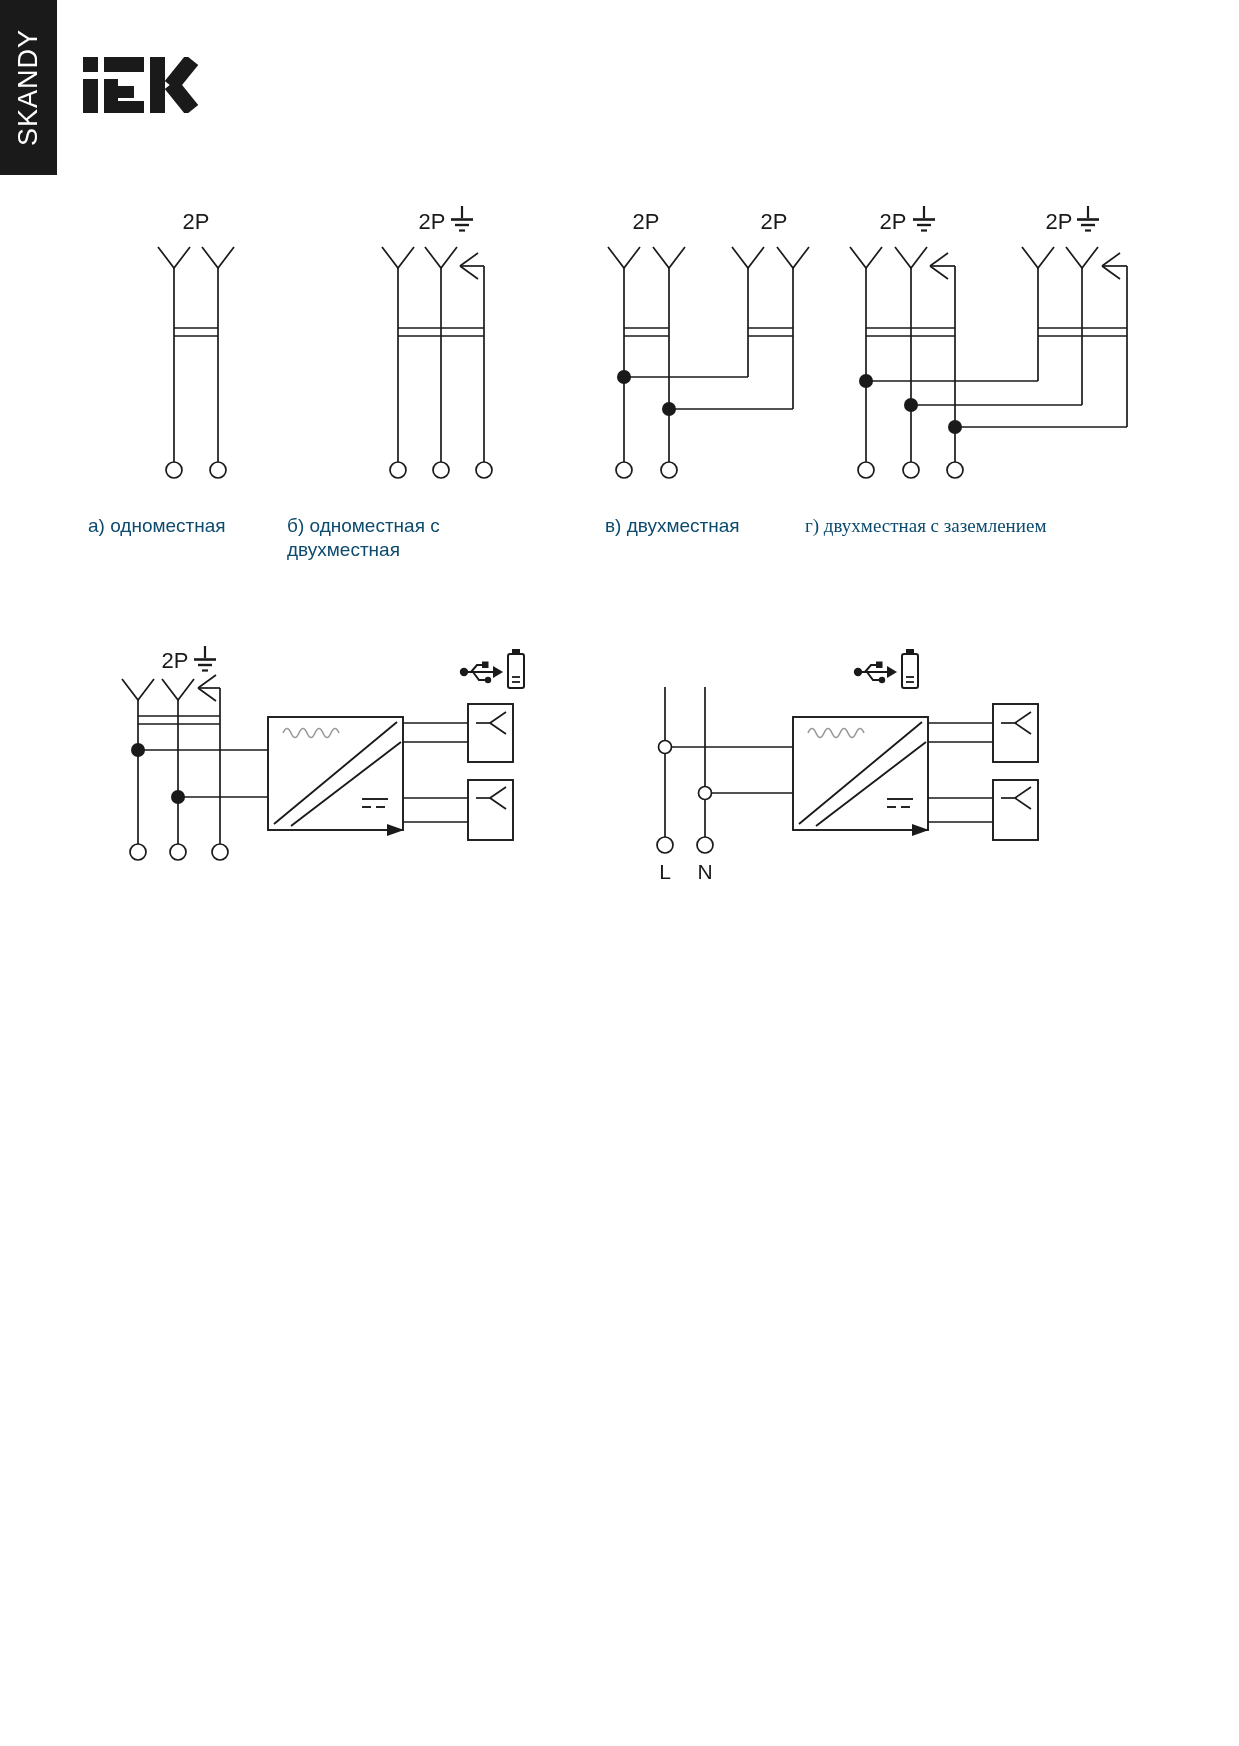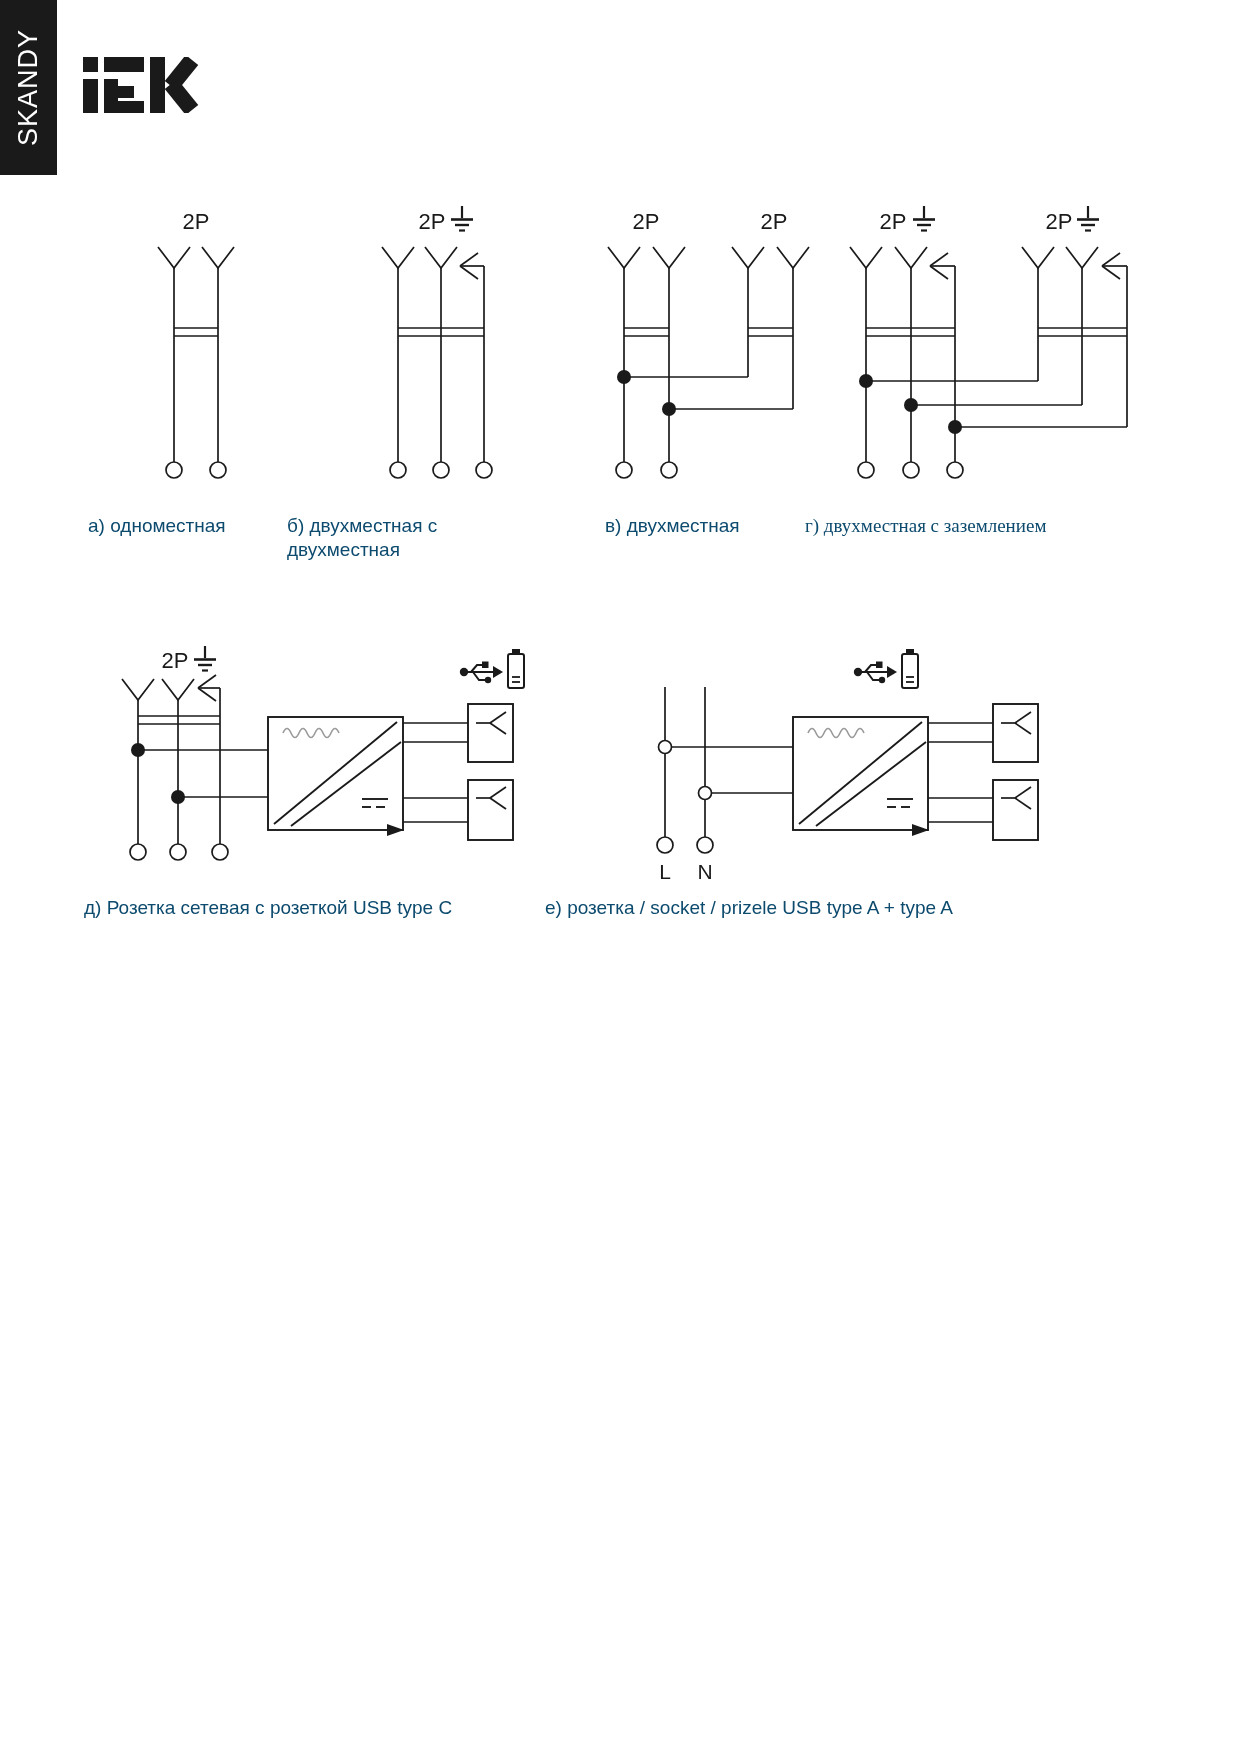--- a/index.html
+++ b/index.html
@@ -159,21 +159,21 @@
     <circle class="fl" cx="866" cy="381" r="7"></circle>
     <circle class="fl" cx="911" cy="405" r="7"></circle>
     <circle class="fl" cx="955" cy="427" r="7"></circle>
     <circle class="wh" cx="866" cy="470" r="8"></circle>
     <circle class="wh" cx="911" cy="470" r="8"></circle>
     <circle class="wh" cx="955" cy="470" r="8"></circle>
   </svg>
 
   <div class="abs cap" style="left:88px;top:514px;">а) одноместная</div>
   <div class="abs" style="left:287px;top:514px;">
-    <div class="cap">б) двухместная с</div>
+    <div class="cap">б) одноместная с</div>
     <div class="cap">двухместная</div>
   </div>
   <div class="abs cap" style="left:605px;top:514px;">в) двухместная</div>
   <div class="abs cap" style="left:805px;top:514px;font-family:Liberation Serif, serif;">г) двухместная с заземлением</div>
 
   <svg class="abs" style="left:100px;top:640px;" width="440" height="235" viewBox="100 640 440 235">
     <text class="st" x="175" y="668" text-anchor="middle">2P</text>
     <g>
       <line x1="205" y1="646" x2="205" y2="658" stroke="#1a1a1a" stroke-width="2.2"></line>
       <line x1="194" y1="659.5" x2="216" y2="659.5" stroke="#1a1a1a" stroke-width="2.6"></line>
@@ -305,17 +305,15 @@
       </g>
       <g>
         <rect x="508" y="654" width="16" height="34" rx="2" fill="none" stroke="#1a1a1a" stroke-width="2"></rect>
         <rect class="fl" x="512" y="649" width="8" height="5"></rect>
         <line x1="512" y1="677" x2="520" y2="677" stroke="#1a1a1a" stroke-width="1.8"></line>
         <line x1="512" y1="682" x2="520" y2="682" stroke="#1a1a1a" stroke-width="1.8"></line>
       </g>
     </g>
   </svg>
 
-  <div class="abs cap" style="left:84px;top:896px;">д) Розетка сетевая с розеткой USB type C</div>
-  <div class="abs cap" style="left:545px;top:896px;">е) розетка / socket / prizele USB type A + type A</div>
 
 
 </div>
 
 </body></html>

